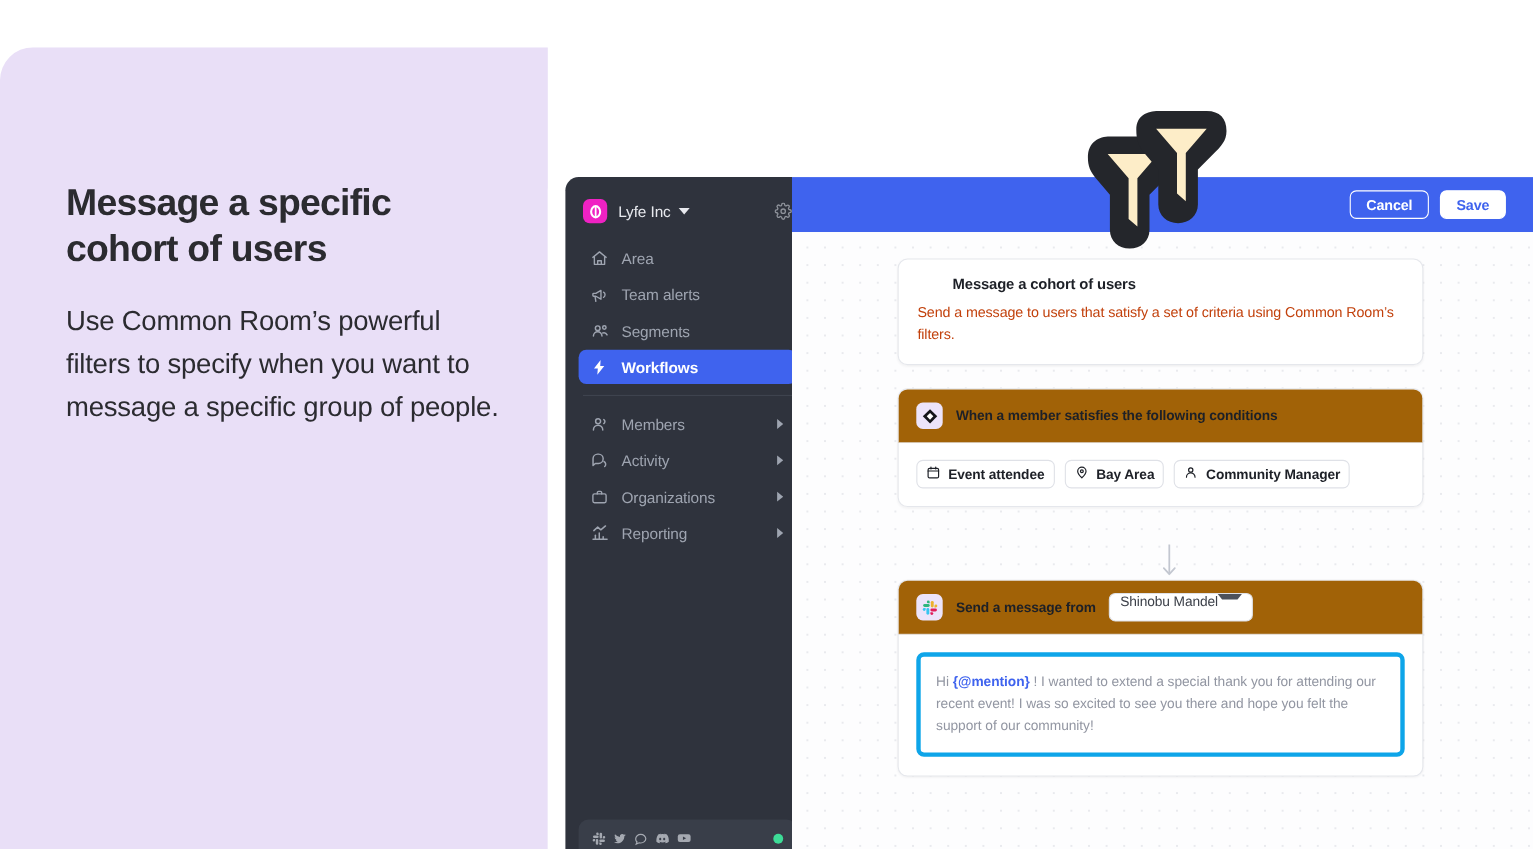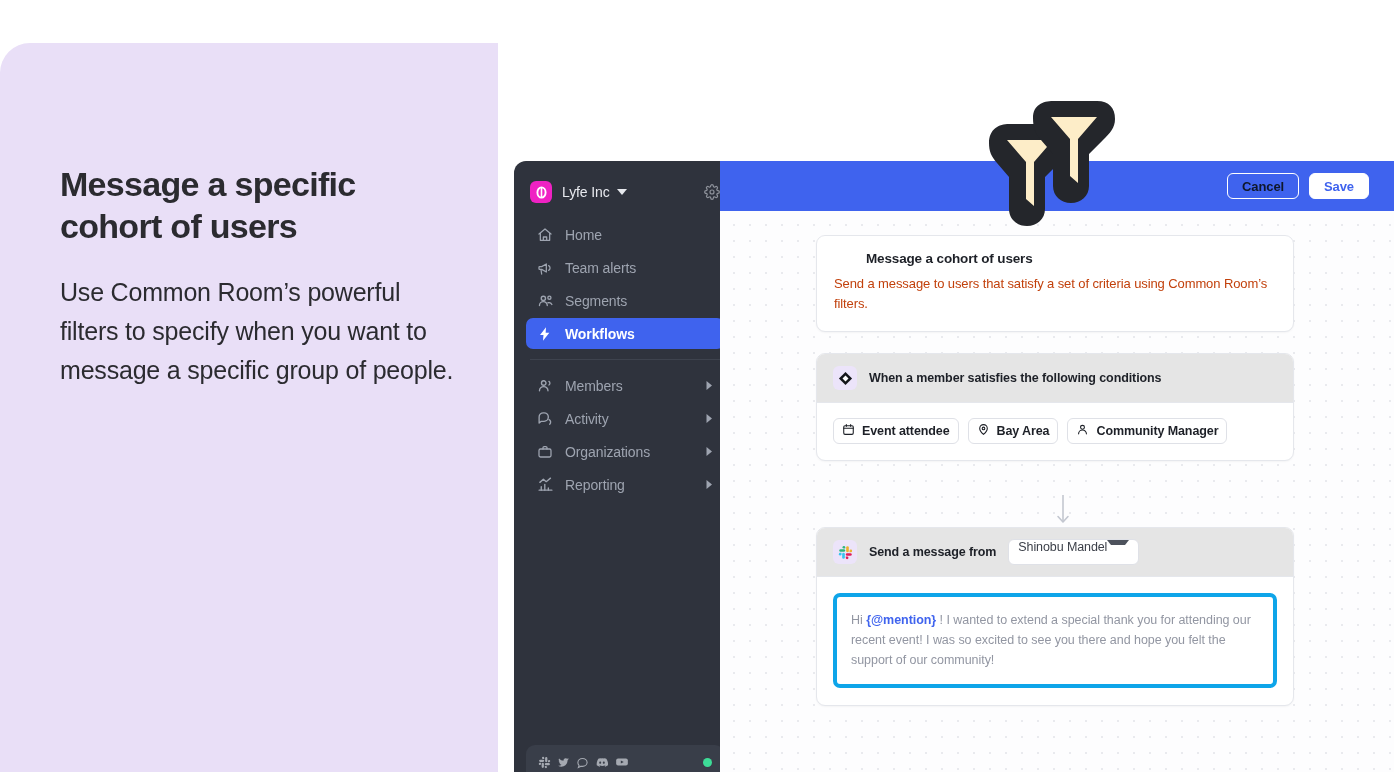--- a/index.html
+++ b/index.html
@@ -167,21 +167,21 @@
     border-radius: 6px;
     font-size: 13px;
     font-weight: 600;
     letter-spacing: -0.1px;
     display: flex; align-items: center; justify-content: center;
     cursor: pointer;
   }
   #cancel-button {
     background: transparent;
     border: 1.3px solid #ffffff;
-    color: #0f172a;
+    color: #ffffff;
   }
   #save-button {
     background: #ffffff;
     border: 1.3px solid #ffffff;
     color: #3f63ee;
   }
 
   #canvas {
     position: relative;
     height: 604px;
@@ -212,21 +212,21 @@
   #header-card-sub {
     margin-top: 8px;
     font-size: 13px; line-height: 20px; color: #c2410c;
     letter-spacing: -0.1px;
   }
 
   
   #trigger-card { top: 142px; }
   .card-strip {
     display: flex; align-items: center;
-    background: #e5e5e5;
+    background: #a16207;
     border-bottom: 1px solid #e5e7ec;
     border-radius: 8px 8px 0 0;
     padding: 12px 16px;
   }
   .strip-icon {
     width: 24px; height: 24px;
     border-radius: 6px;
     background: #ece4fa;
     display: flex; align-items: center; justify-content: center;
     flex: 0 0 24px;
@@ -347,21 +347,21 @@
       <div class="nav-group">
 
         <div class="nav-item">
           <span class="nav-ico">
             <svg width="16" height="16" viewBox="0 0 24 24" fill="none" stroke="currentColor" stroke-width="1.9" stroke-linecap="round" stroke-linejoin="round">
               <path d="M3 10.5 12 3l9 7.5"></path>
                 <path d="M5 9.6V20h14V9.6"></path>
                 <path d="M9.5 20v-5h5v5"></path>
             </svg>
           </span>
-          <span class="nav-label">Home</span>
+          <span class="nav-label">Area</span>
         </div>
 
         <div class="nav-item">
           <span class="nav-ico">
             <svg width="16" height="16" viewBox="0 0 24 24" fill="none" stroke="currentColor" stroke-width="1.9" stroke-linecap="round" stroke-linejoin="round">
               <path d="M3 11v2a1 1 0 0 0 1 1h3l7 4V6L7 10H4a1 1 0 0 0-1 1z"></path>
                 <path d="M17.5 8.5a4 4 0 0 1 0 7"></path>
                 <path d="M6 14.5 7 21"></path>
             </svg>
           </span>

